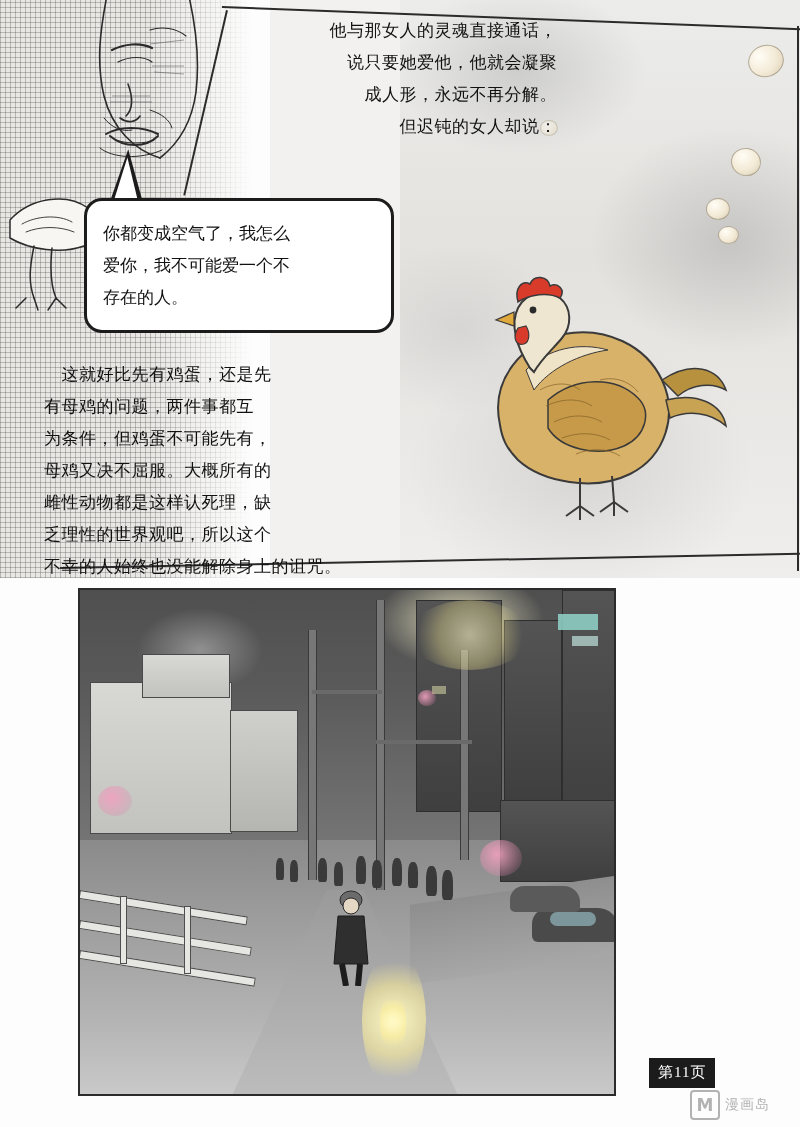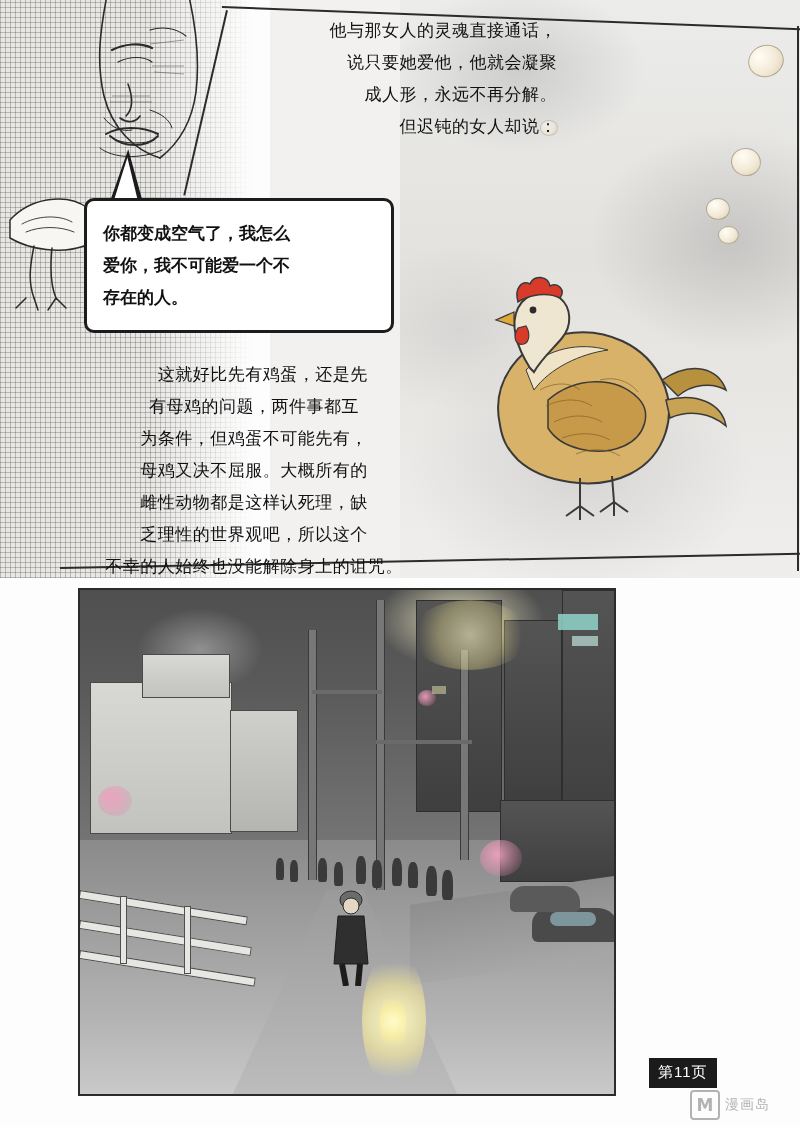--- a/index.html
+++ b/index.html
@@ -110,33 +110,32 @@
   .narr-top {
     left: 232px;
     top: 14px;
     text-align: right;
     width: 325px;
   }
   .narr-mid {
     left: 44px;
     top: 358px;
     width: 420px;
-    text-align: center;
+    text-align: left;
   }
 
   
   .bubble-speech {
     position: absolute;
     left: 84px; top: 198px;
     width: 310px; height: 135px;
     background: #ffffff;
     border: 3px solid #1c1c1c;
-    border-radius: 10px;
+    border-radius: 18px;
     box-sizing: border-box;
-    font-weight: bold;
   }
   .bubble-speech .txt {
     position: absolute;
     left: 16px; top: 16px;
     width: 280px;
     font-size: 17px;
     line-height: 32px;
     color: #111;
     white-space: pre;
     font-family: "DejaVu Sans", sans-serif;
@@ -245,21 +244,21 @@
 
   
   .page-num {
     position: absolute;
     left: 649px; top: 1058px;
     background: #1b1b1b;
     color: #ffffff;
     font-size: 15px;
     padding: 5px 9px 6px 9px;
     letter-spacing: 1px;
-    font-family: Liberation Sans, sans-serif;
+    font-family: Liberation Serif, serif;
   }
 
   
   .watermark {
     position: absolute;
     left: 690px; top: 1090px;
     display: flex;
     align-items: center;
     gap: 5px;
     opacity: .75;

